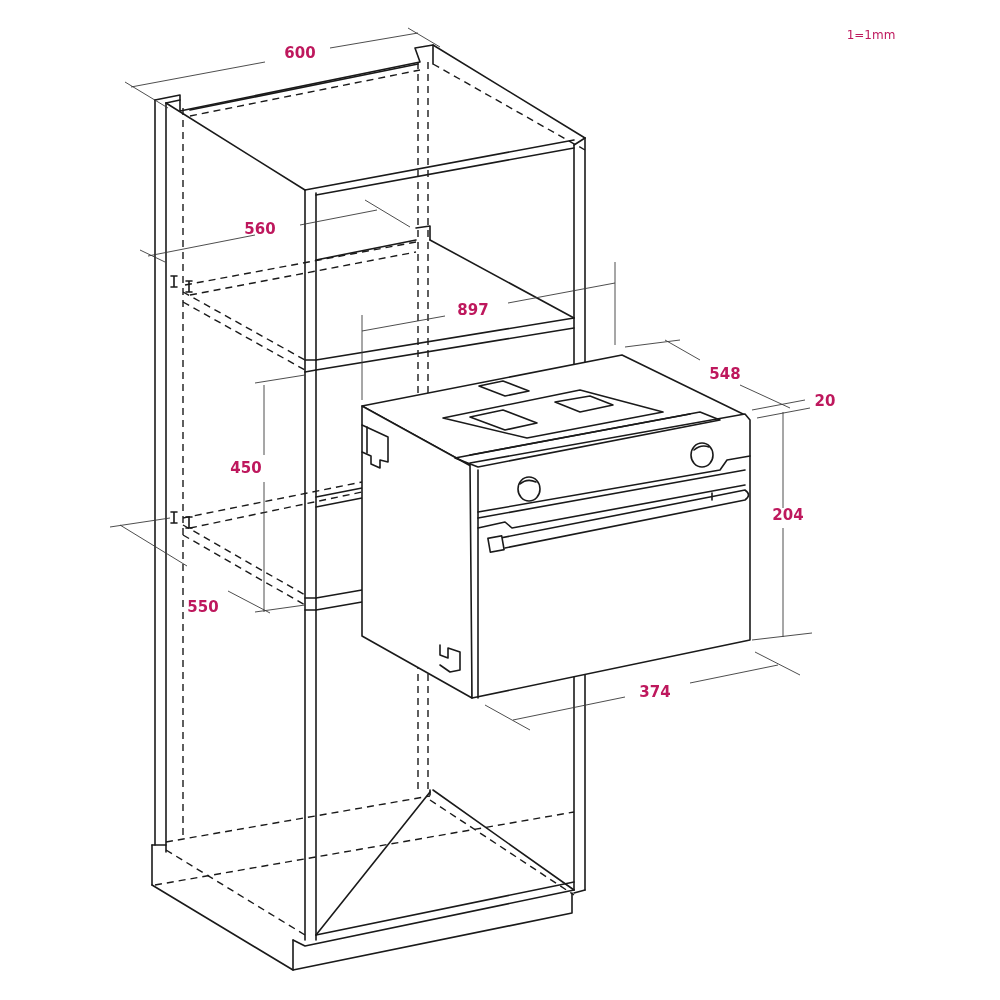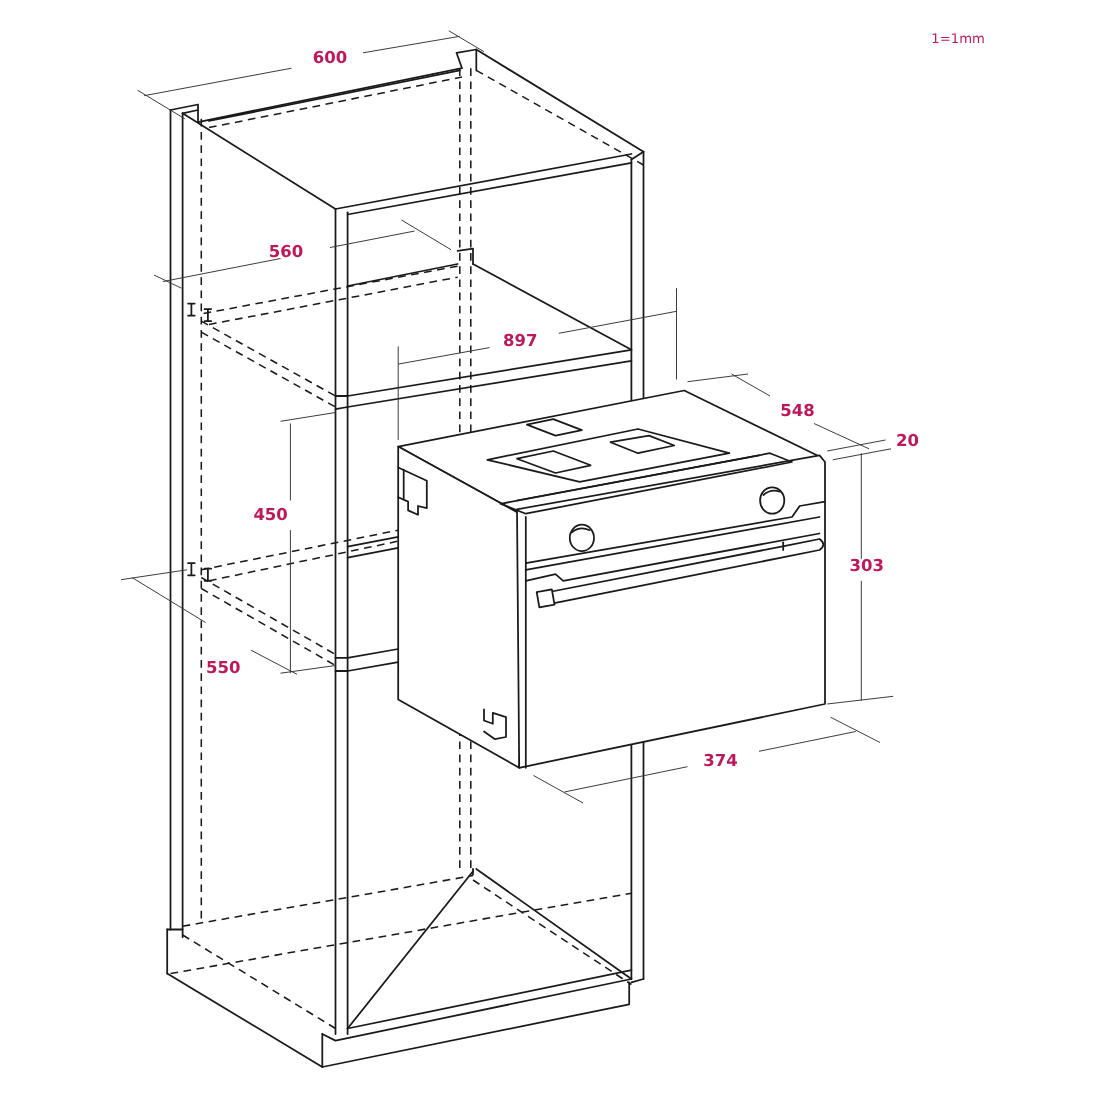--- a/index.html
+++ b/index.html
@@ -176,15 +176,15 @@
 </svg>
 
 <div class="scale-label" style="left:871px; top:35px;">1=1mm</div>
 
 <div class="dim-label" style="left:300px; top:53px;">600</div>
 <div class="dim-label" style="left:260px; top:229px;">560</div>
 <div class="dim-label" style="left:473px; top:310px;">897</div>
 <div class="dim-label" style="left:725px; top:374px;text-align:right;">548</div>
 <div class="dim-label" style="left:825px; top:401px;">20</div>
 <div class="dim-label" style="left:246px; top:468px;">450</div>
-<div class="dim-label" style="left:788px; top:515px;">303</div>
+<div class="dim-label" style="left:788px; top:515px;">204</div>
 <div class="dim-label" style="left:203px; top:607px;">550</div>
 <div class="dim-label" style="left:655px; top:692px;">374</div>
 
 </body></html>

